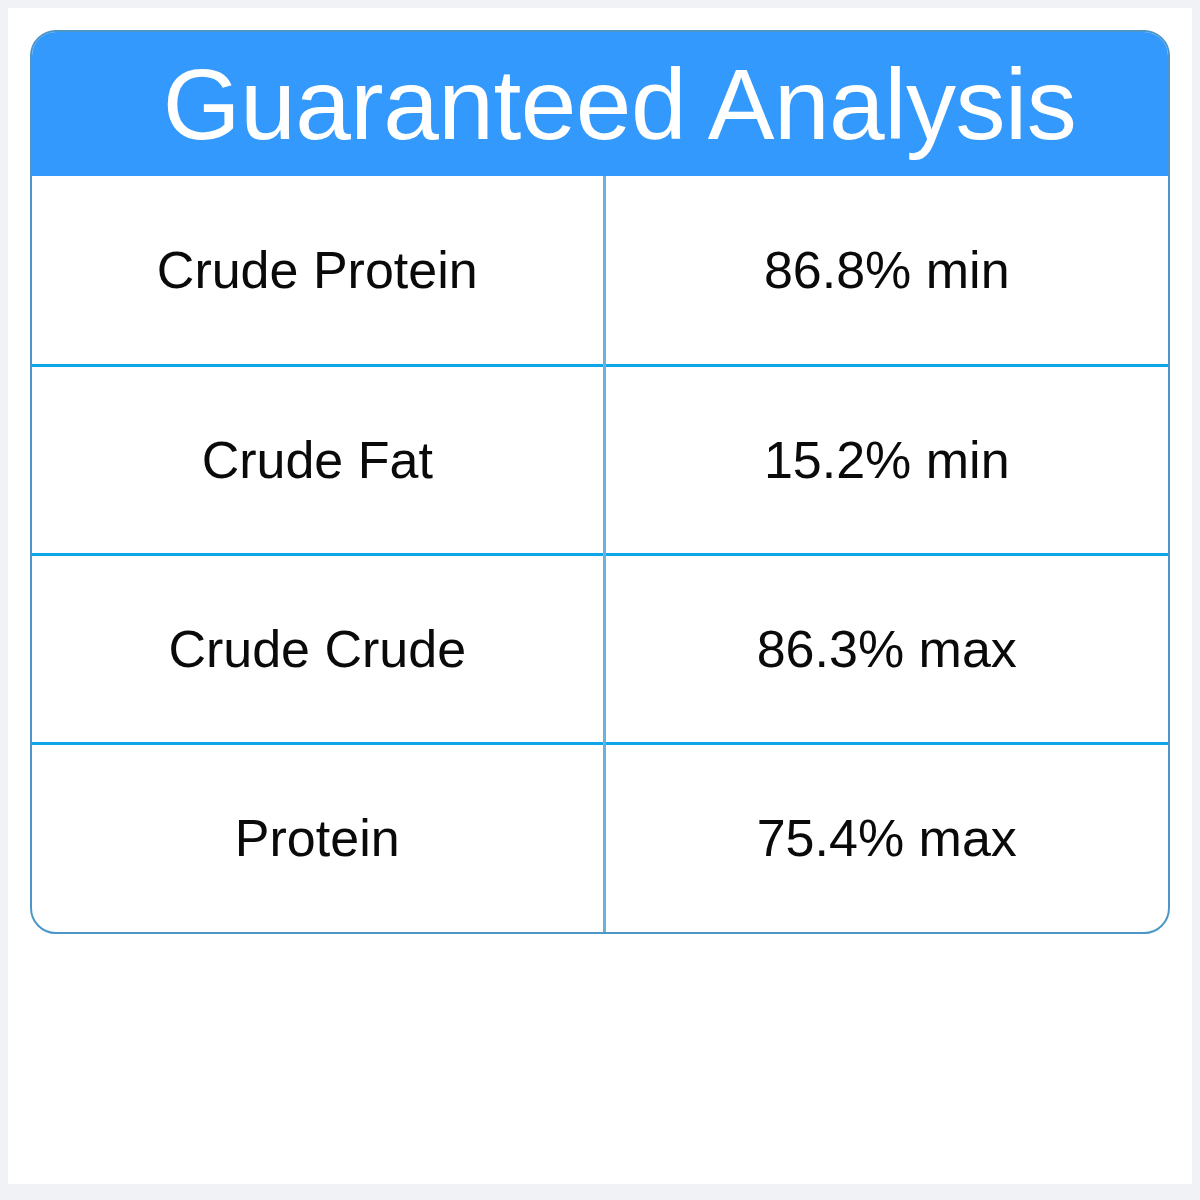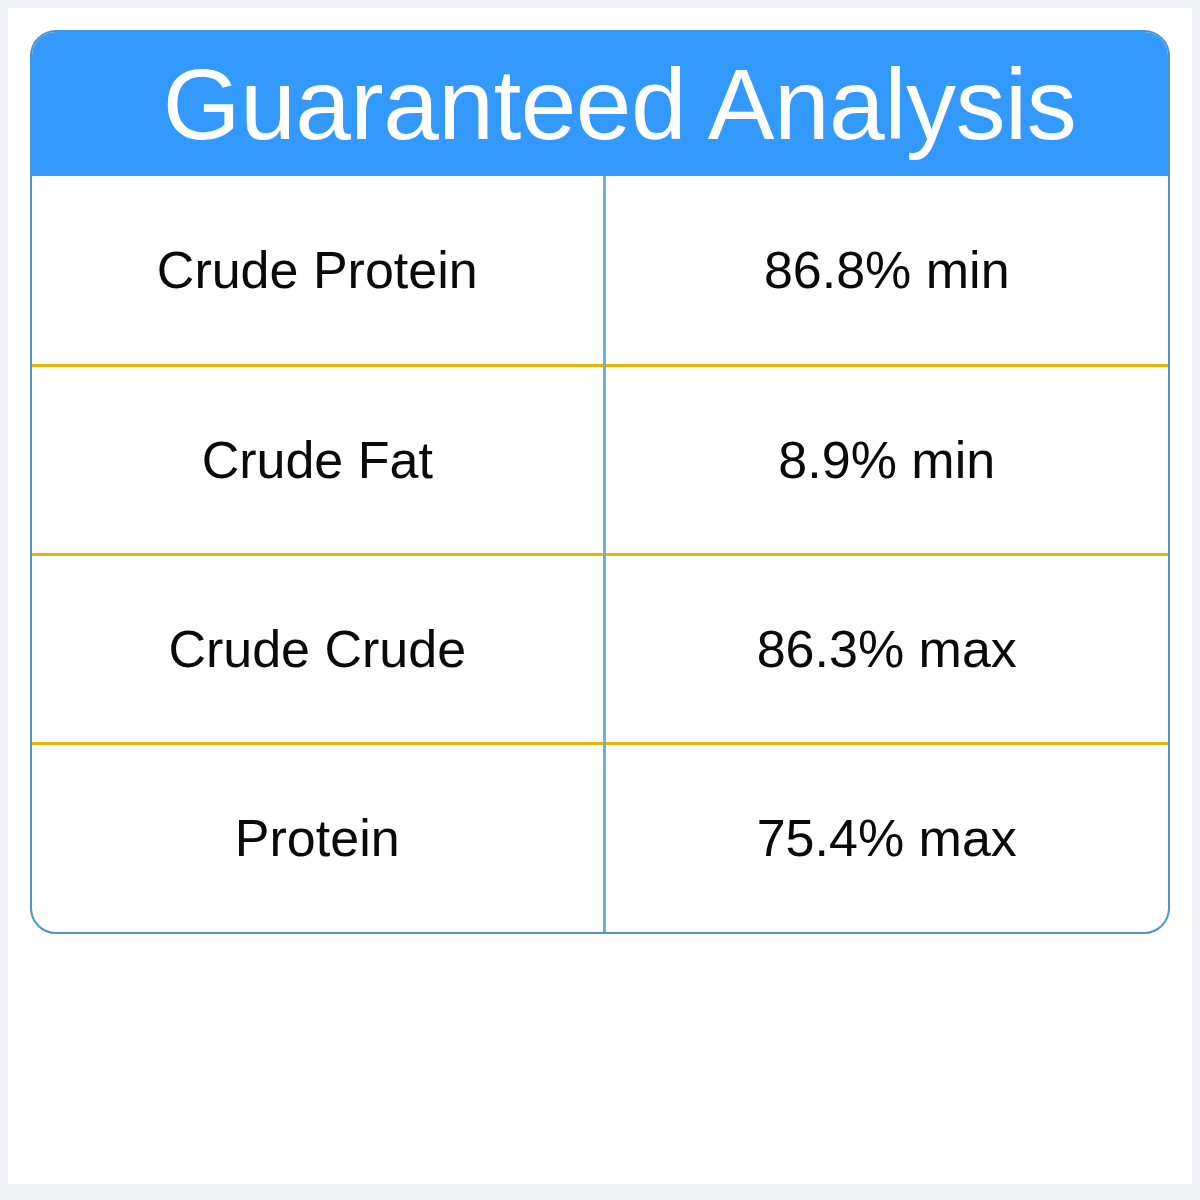--- a/index.html
+++ b/index.html
@@ -59,21 +59,21 @@
     width: 100%;
     border-collapse: collapse;
     table-layout: fixed;
   }
 
   .ga-row {
     height: 189px;
   }
 
   .ga-row + .ga-row {
-    border-top: 3px solid #eab308;
+    border-top: 3px solid #0ea5e9;
   }
 
   .ga-cell {
     text-align: center;
     vertical-align: middle;
     font-size: 52px;
     color: #0a0a0a;
     font-weight: 400;
     padding: 16px 12px;
     box-sizing: border-box;
@@ -101,21 +101,21 @@
     </div>
 
     <table class="ga-table">
       <tbody>
         <tr class="ga-row">
           <td class="ga-cell ga-cell-nutrient">Crude Protein</td>
           <td class="ga-cell ga-cell-value">86.8% min</td>
         </tr>
         <tr class="ga-row">
           <td class="ga-cell ga-cell-nutrient">Crude Fat</td>
-          <td class="ga-cell ga-cell-value">8.9% min</td>
+          <td class="ga-cell ga-cell-value">15.2% min</td>
         </tr>
         <tr class="ga-row">
           <td class="ga-cell ga-cell-nutrient">Crude Crude</td>
           <td class="ga-cell ga-cell-value">86.3% max</td>
         </tr>
         <tr class="ga-row">
           <td class="ga-cell ga-cell-nutrient">Protein</td>
           <td class="ga-cell ga-cell-value">75.4% max</td>
         </tr>
       </tbody>

